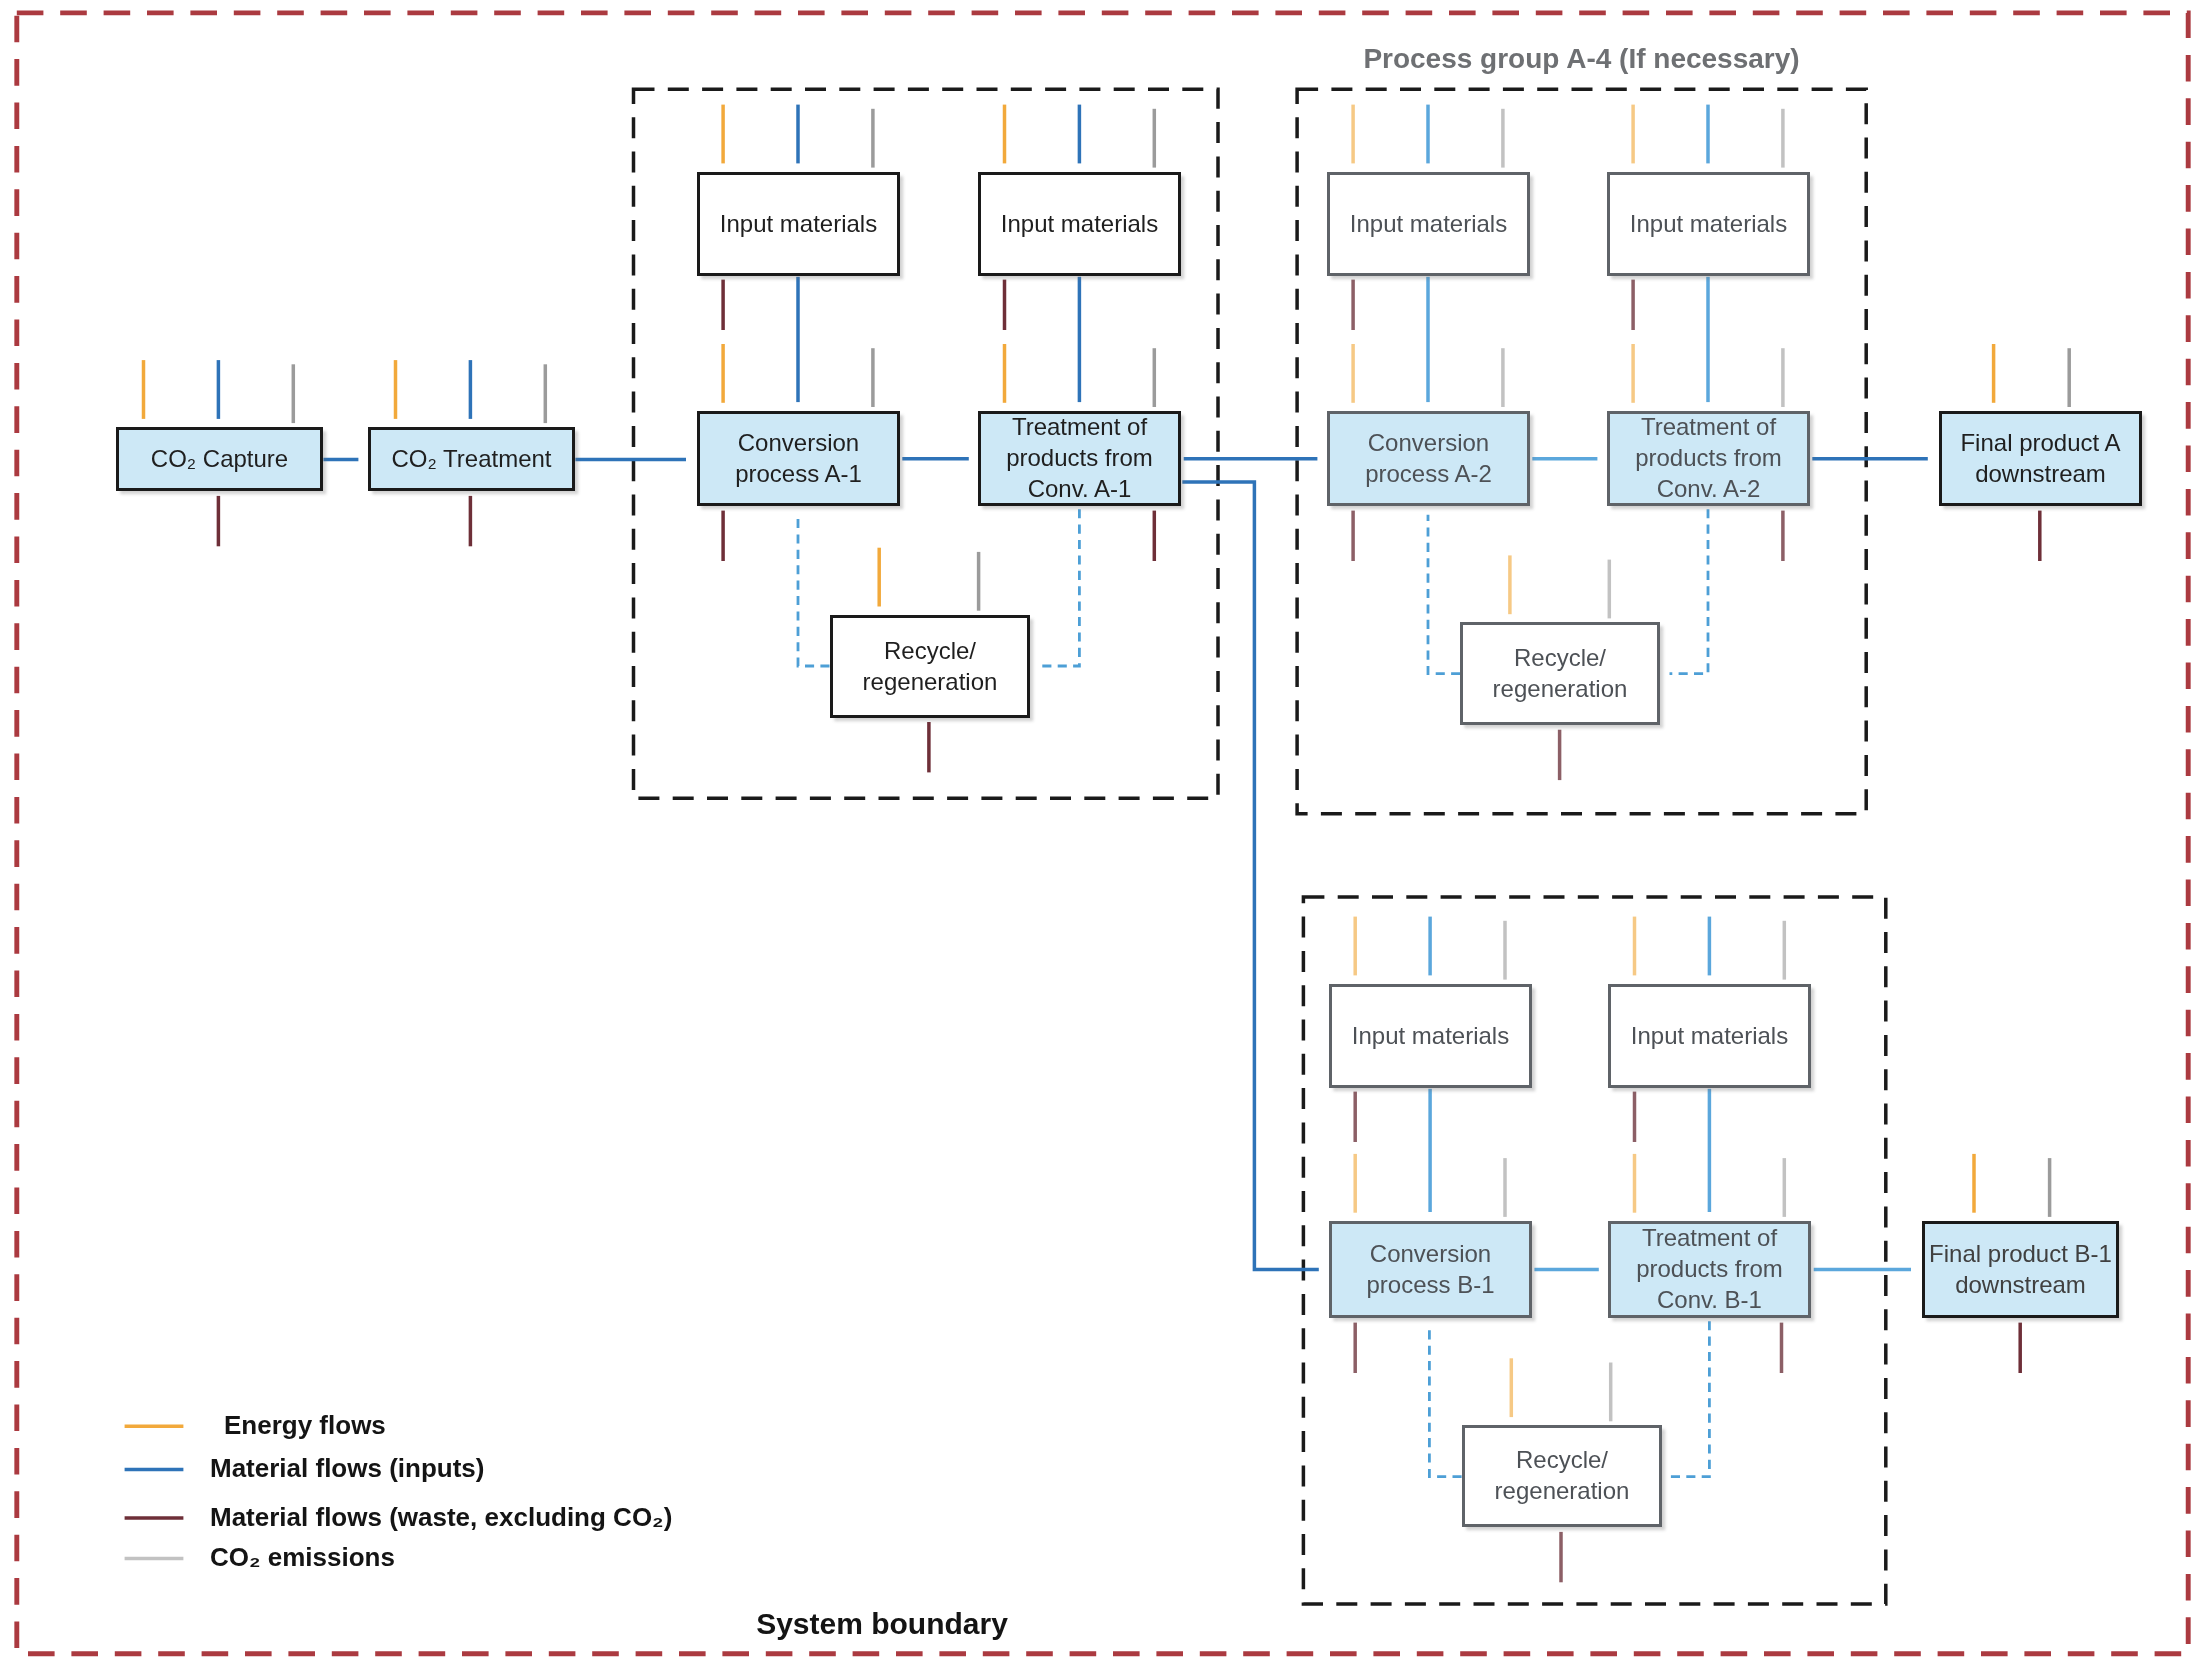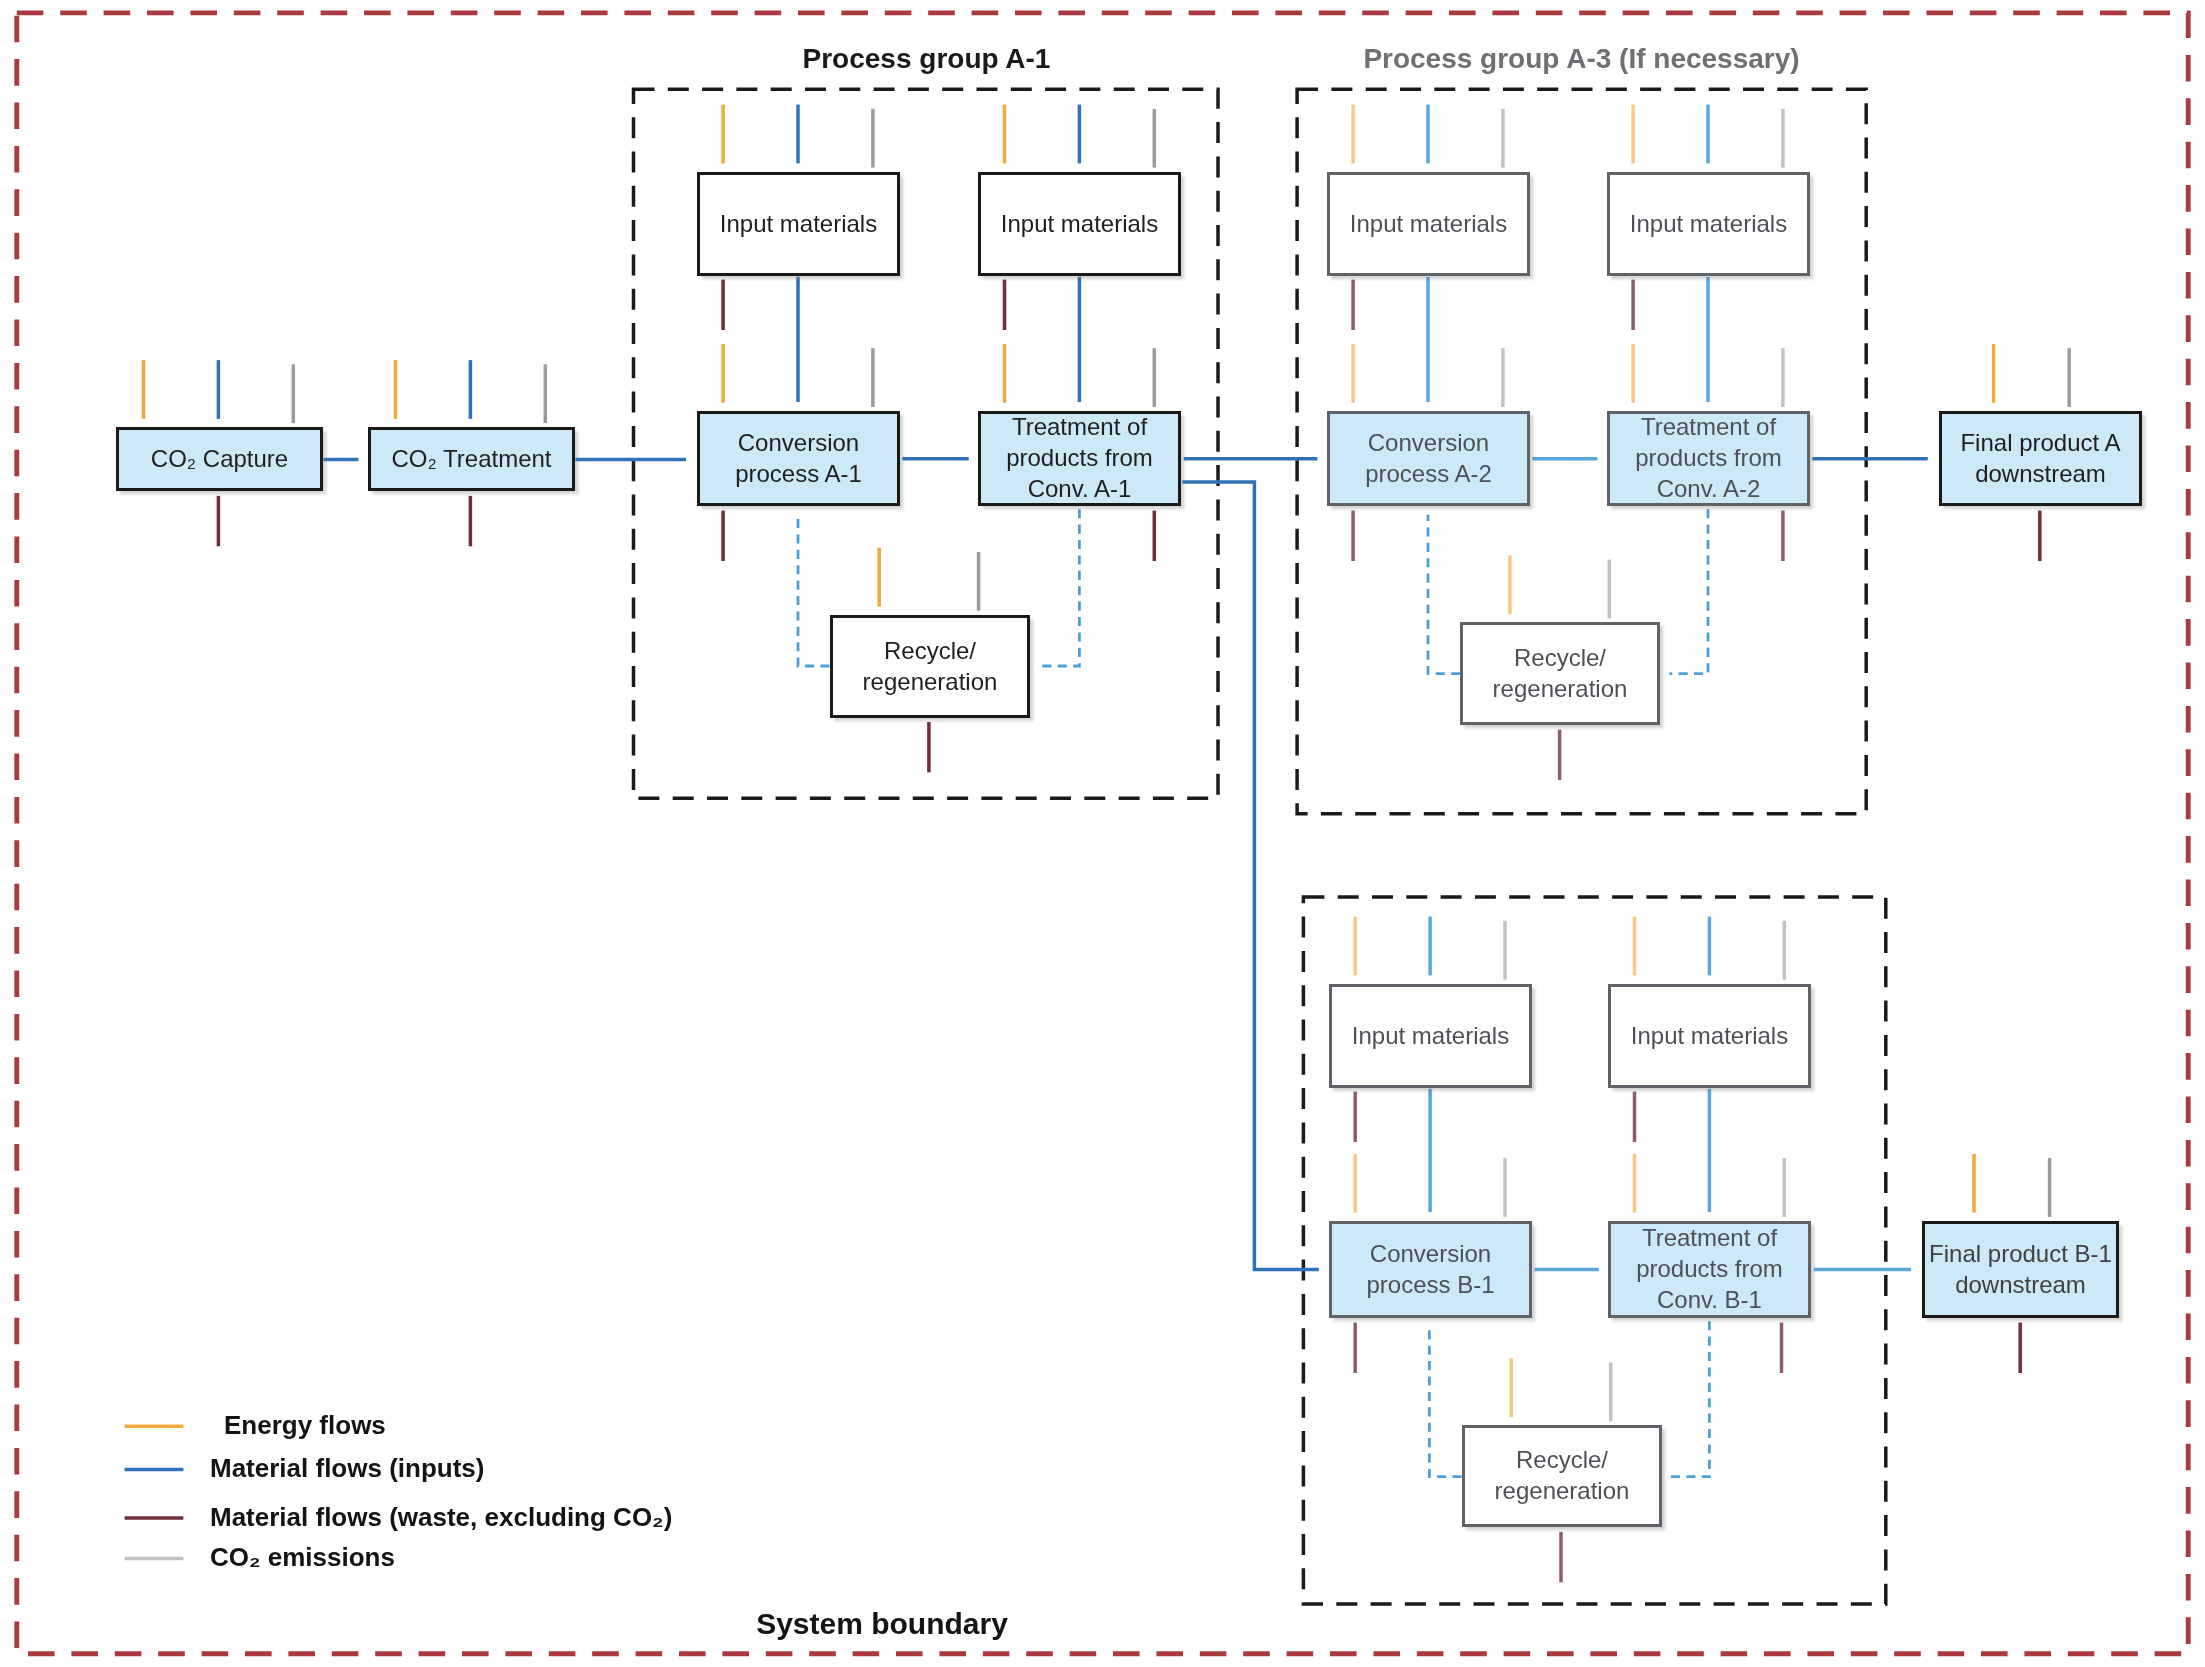--- a/index.html
+++ b/index.html
@@ -187,22 +187,21 @@
     </g>
 
     <g>
       <line x1="178" y1="2037" x2="262" y2="2037" class="y"></line>
       <line x1="178" y1="2099" x2="262" y2="2099" class="b"></line>
       <line x1="178" y1="2168" x2="262" y2="2168" class="m"></line>
       <line x1="178" y1="2226" x2="262" y2="2226" class="lg"></line>
     </g>
   </svg>
 
-  <div class="gtitle tdark" style="left:634px;top:43px;width:585px;">Process group A-1</div>
-  <div class="gtitle tmut" style="left:1297px;top:43px;width:569px;">Process group A-3 (If necessary)</div>
+  <div class="gtitle tmut" style="left:1297px;top:43px;width:569px;">Process group A-4 (If necessary)</div>
 
   <div class="box blue bdark" style="left:116px;top:427px;width:207px;height:64px;">CO₂ Capture</div>
   <div class="box blue bdark" style="left:368px;top:427px;width:207px;height:64px;">CO₂ Treatment</div>
 
   <div class="box white bdark" style="left:697px;top:172px;width:203px;height:104px;">Input materials</div>
   <div class="box white bdark" style="left:978px;top:172px;width:203px;height:104px;">Input materials</div>
   <div class="box blue bdark" style="left:697px;top:411px;width:203px;height:95px;">Conversion
 process A-1</div>
   <div class="box blue bdark" style="left:978px;top:411px;width:203px;height:95px;">Treatment of
 products from

